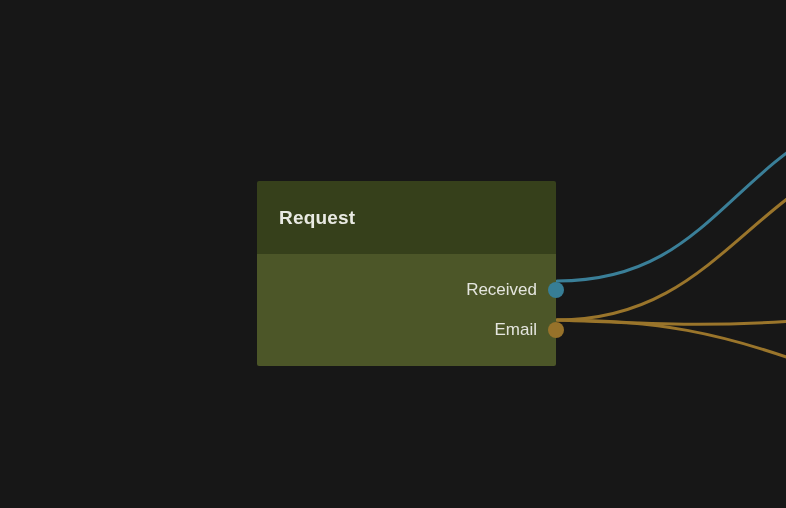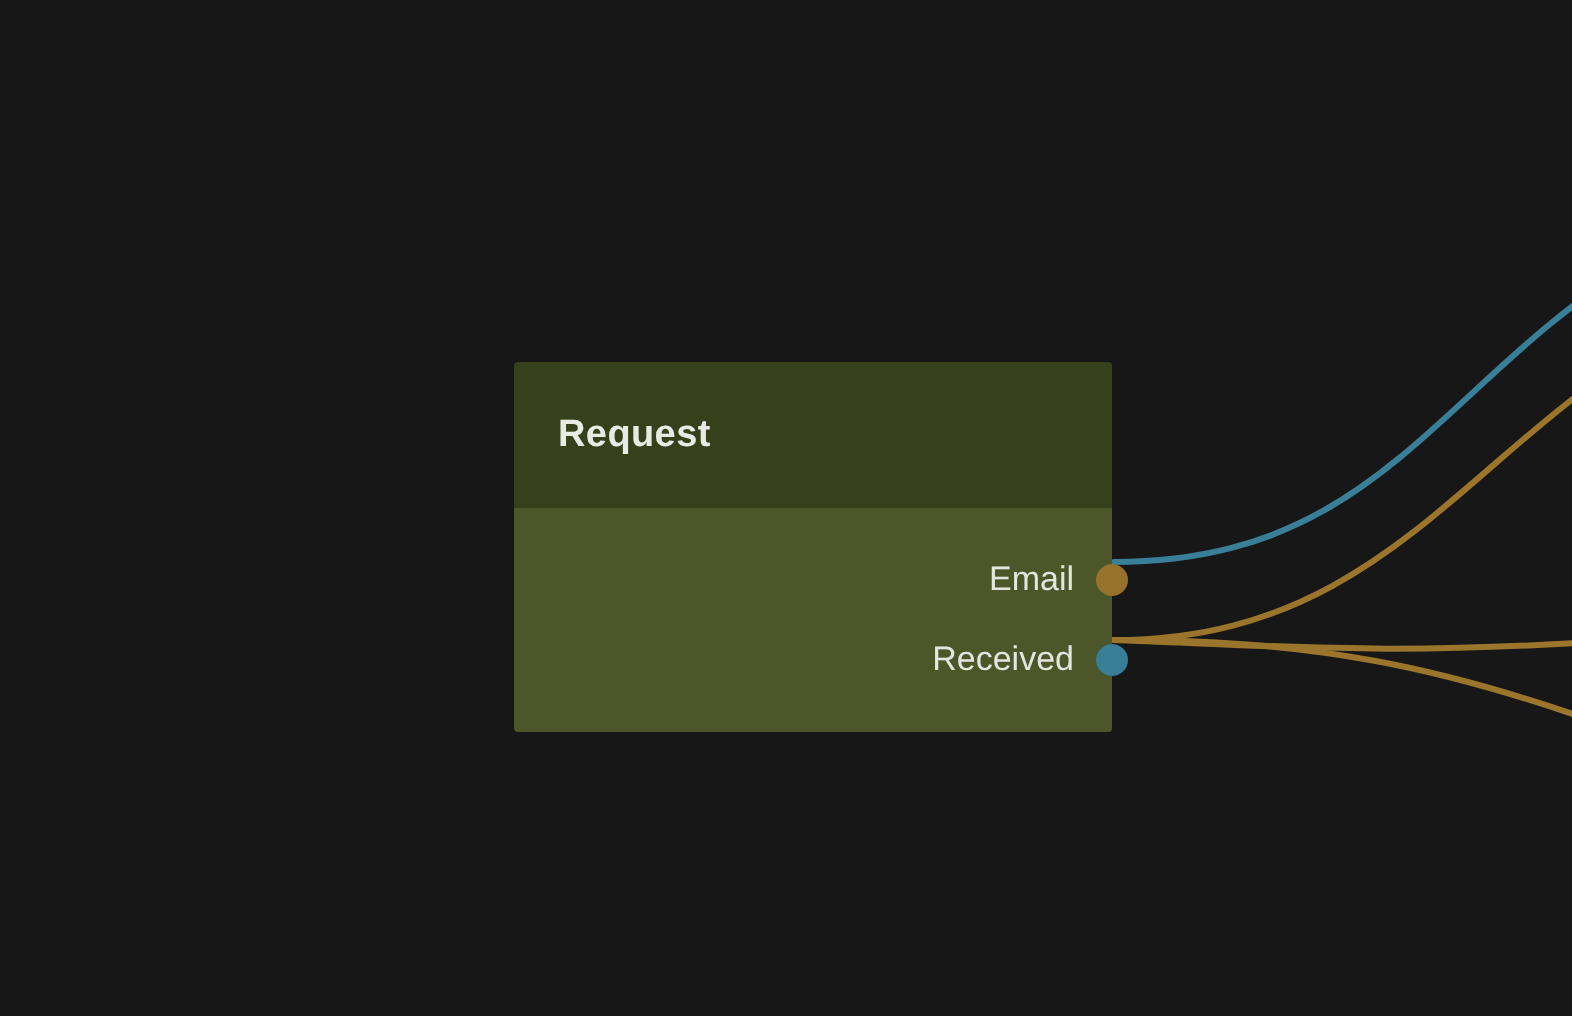--- a/index.html
+++ b/index.html
@@ -83,22 +83,22 @@
     <path d="M 557 320 C 650 320, 720 330, 830 373" stroke="#9a752b" stroke-width="3"></path>
   </svg>
 
 <div class="node">
   <div class="node-header" style="background: rgb(54, 64, 27); color: rgb(233, 234, 227);">
     <span>Request</span>
   </div>
   <div class="node-body" style="background: rgb(76, 86, 40); color: rgb(228, 229, 222);">
     <div class="port-rows">
       <div class="port-row">
+        <span>Received</span>
+        <span class="port-dot" style="background: rgb(55, 126, 150);"></span>
+      </div>
+      <div class="port-row">
         <span>Email</span>
         <span class="port-dot" style="background: rgb(151, 114, 42);"></span>
-      </div>
-      <div class="port-row">
-        <span>Received</span>
-        <span class="port-dot" style="background: rgb(55, 126, 150);"></span>
       </div>
     </div>
   </div>
 </div>
 
 </body></html>

